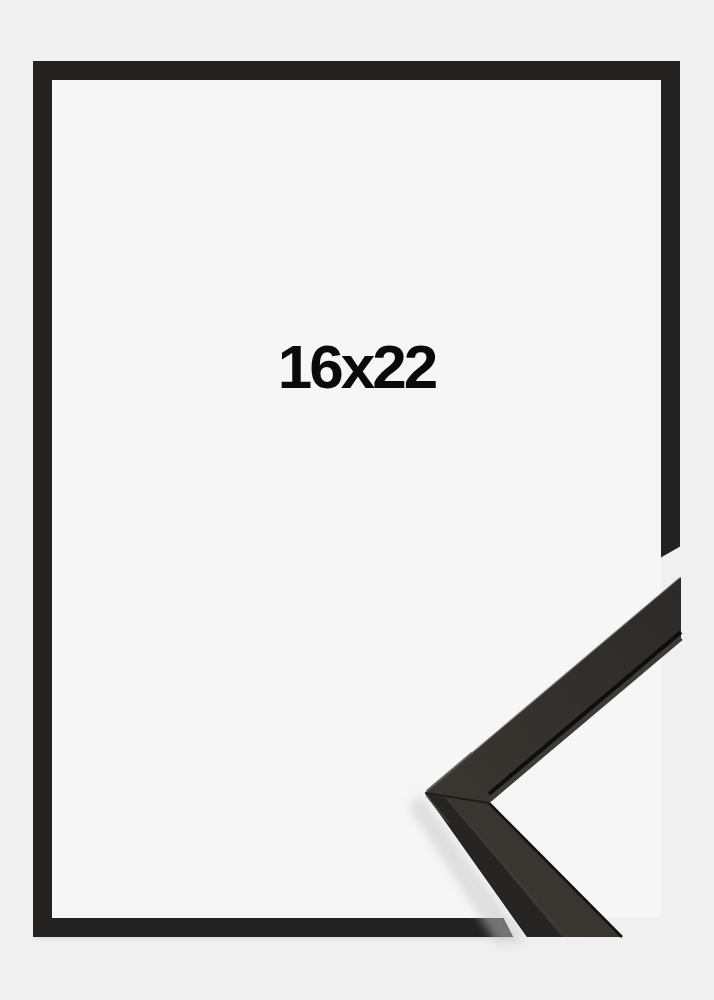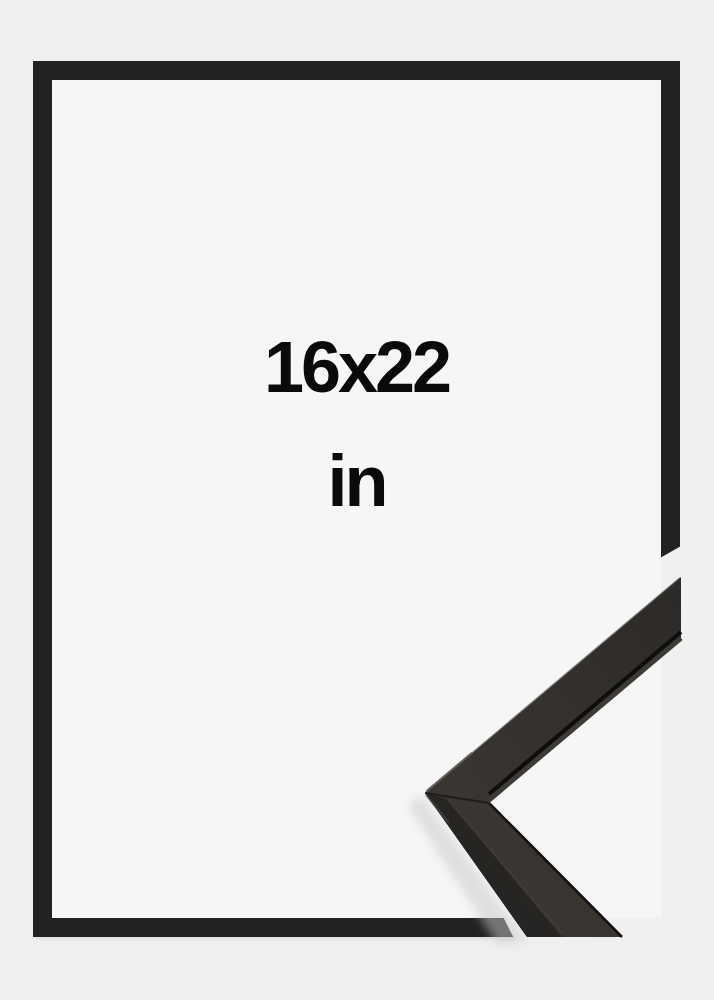--- a/index.html
+++ b/index.html
@@ -19,21 +19,21 @@
     left: 0; top: 0;
     width: 714px; height: 1000px;
     display: block;
   }
   .size-label {
     position: absolute;
     left: 52px; top: 310px;
     width: 609px;
     text-align: center;
     font-weight: 700;
-    font-size: 72px;
+    font-size: 62px;
     line-height: 114px;
     letter-spacing: -3px;
     color: #0a0a0a;
     user-select: none;
   }
   .size-label .line { display: block; }
 </style>
 </head>
 <body>
 
@@ -89,16 +89,15 @@
       <path d="M489,794 L681,632" stroke="#0f0e0e" stroke-width="4" fill="none"></path>
 
       <path d="M492,806 L615,930" stroke="#46433e" stroke-width="2" fill="none" opacity="0.75"></path>
 
       <path d="M489,803 L622,937" stroke="#141312" stroke-width="2.5" fill="none"></path>
     </g>
   </svg>
 
   <div class="size-label">
     <span class="line">16x22</span>
-    <span class="line">in</span>
   </div>
 
 </div>
 
 </body></html>

